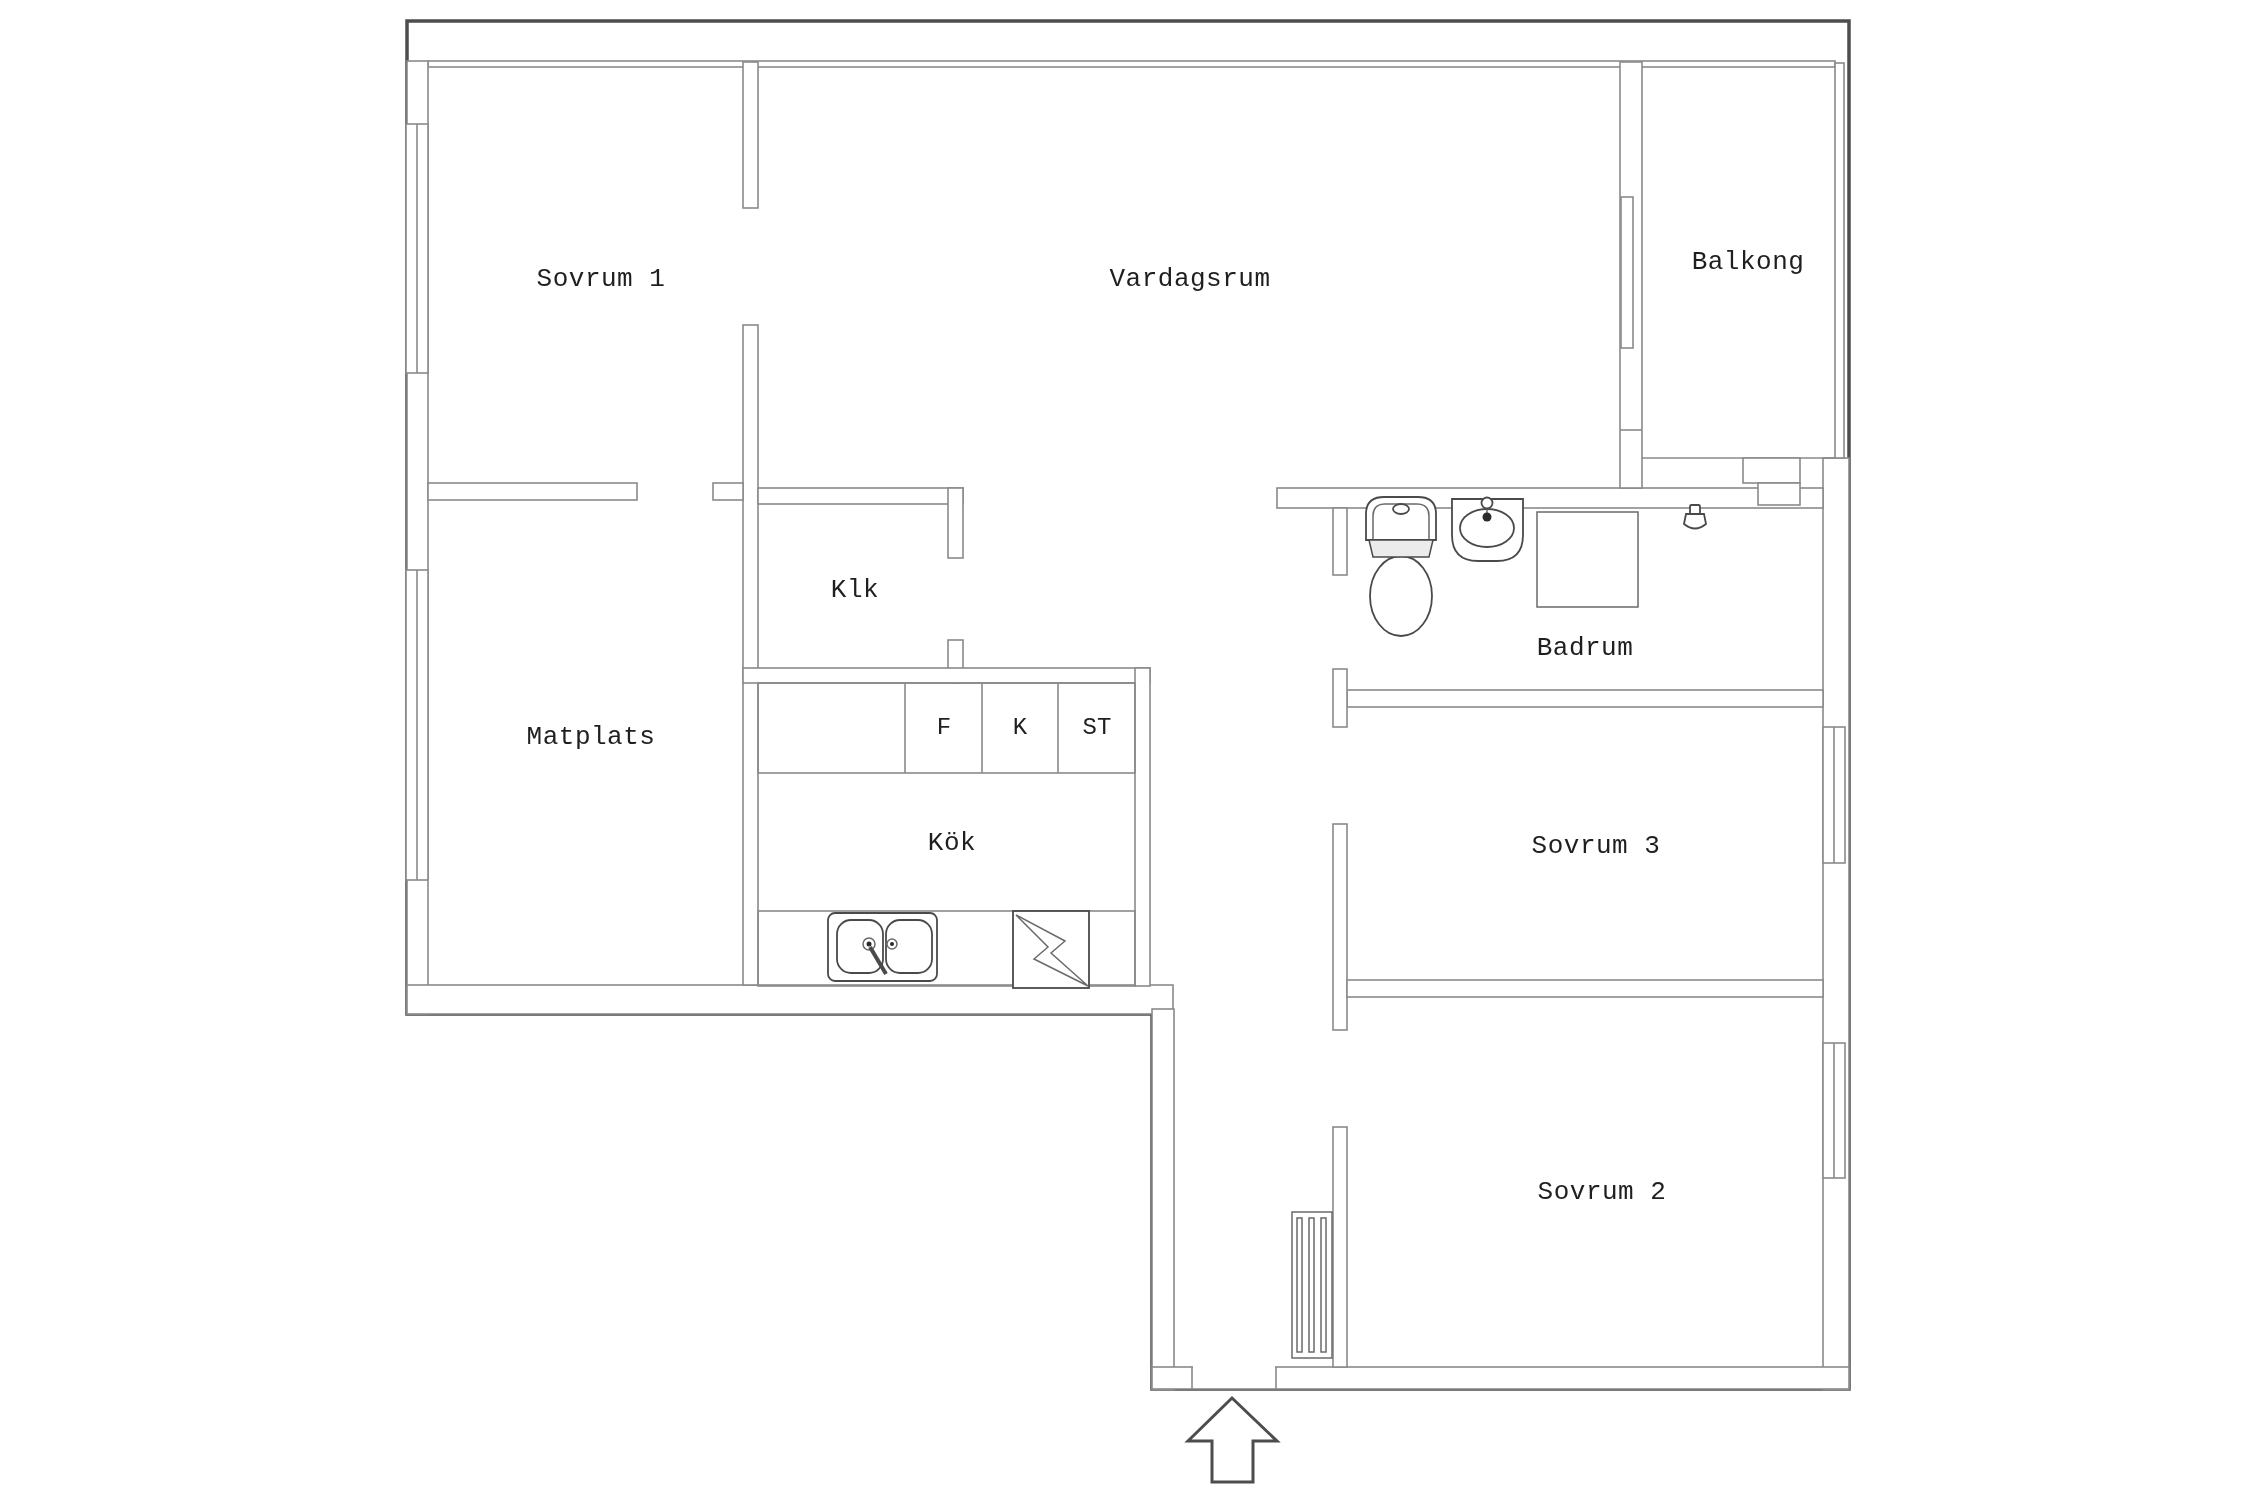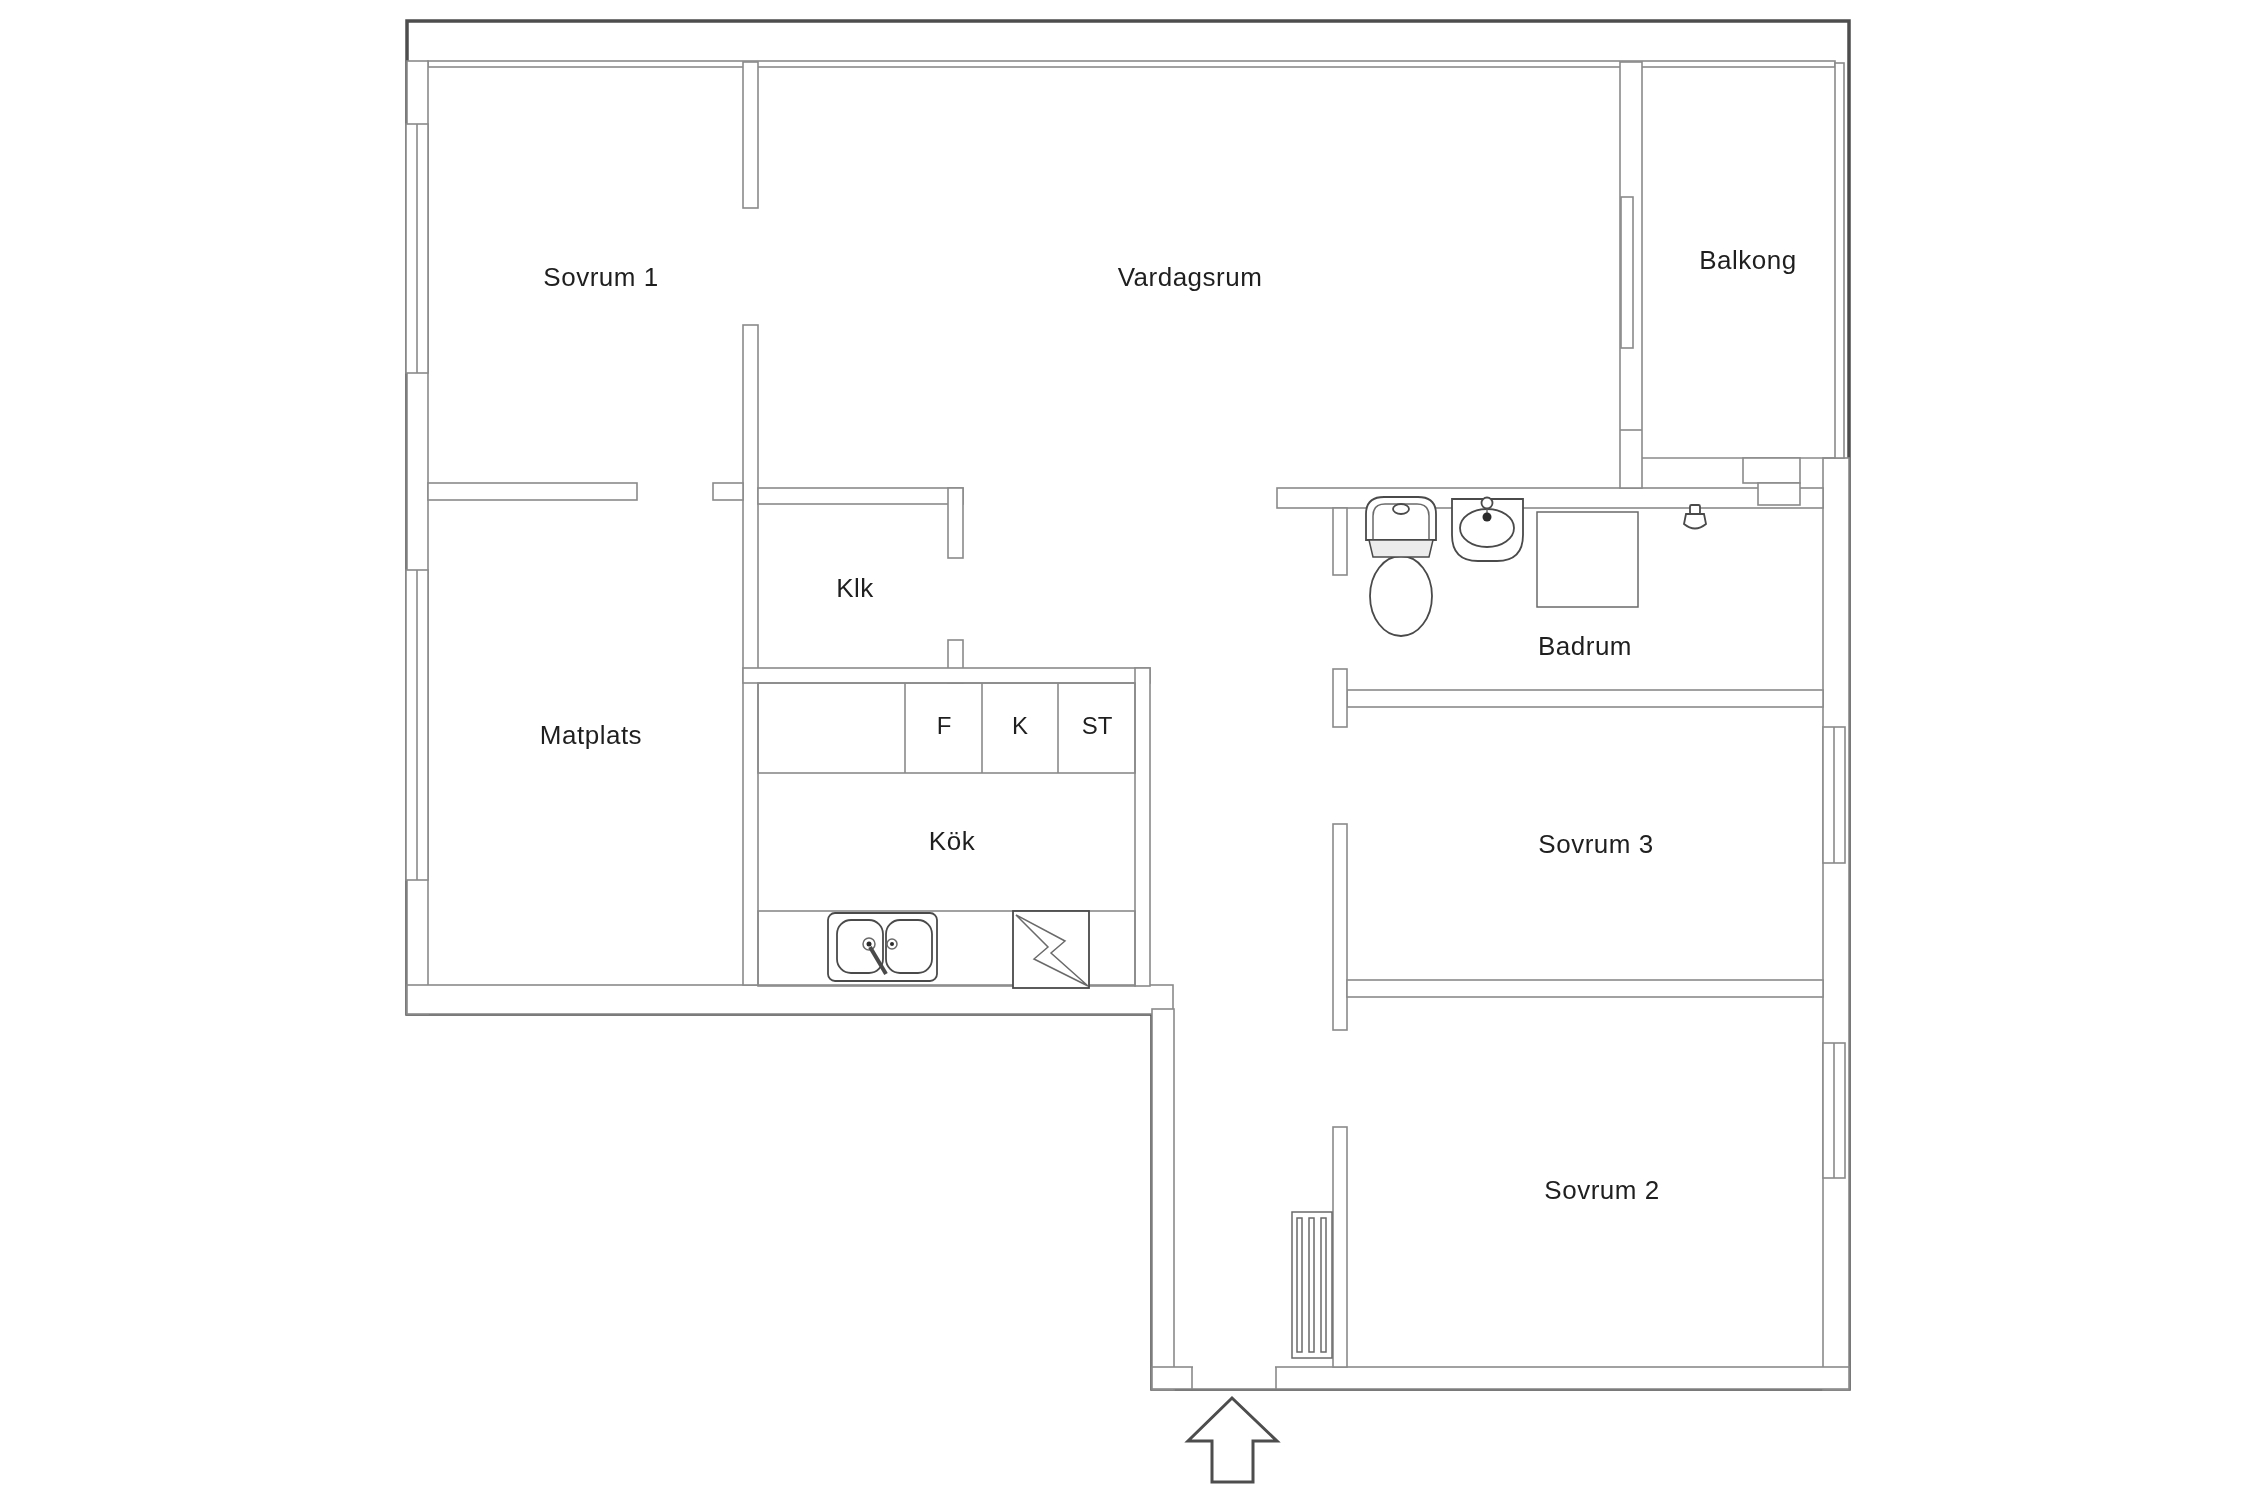--- a/index.html
+++ b/index.html
@@ -1,16 +1,16 @@
 <!DOCTYPE html>
 <html><head>
 <meta charset="utf-8">
 <style>
   html,body{margin:0;padding:0;background:#ffffff;}
-  .stage{width:2250px;height:1500px;background:#ffffff;position:relative;font-family:Liberation Sans, sans-serif;}
+  .stage{width:2250px;height:1500px;background:#ffffff;position:relative;font-family:Liberation Mono, monospace;}
   svg{display:block;}
   .env{fill:none;stroke:#4d4d4d;stroke-width:3.5;}
   .wall{fill:#ffffff;stroke:#8a8a8a;stroke-width:1.6;}
   .ln{stroke:#8a8a8a;stroke-width:1.6;fill:none;}
   .win{fill:#ffffff;stroke:#8a8a8a;stroke-width:1.6;}
   .fix{fill:#ffffff;stroke:#4a4a4a;stroke-width:1.8;}
   .fixthin{fill:none;stroke:#6a6a6a;stroke-width:1.5;}
   .seat{fill:#ececec;stroke:#4a4a4a;stroke-width:1.5;}
   .dot{fill:#2b2b2b;stroke:none;}
   .arrow{fill:#ffffff;stroke:#4d4d4d;stroke-width:3;}

